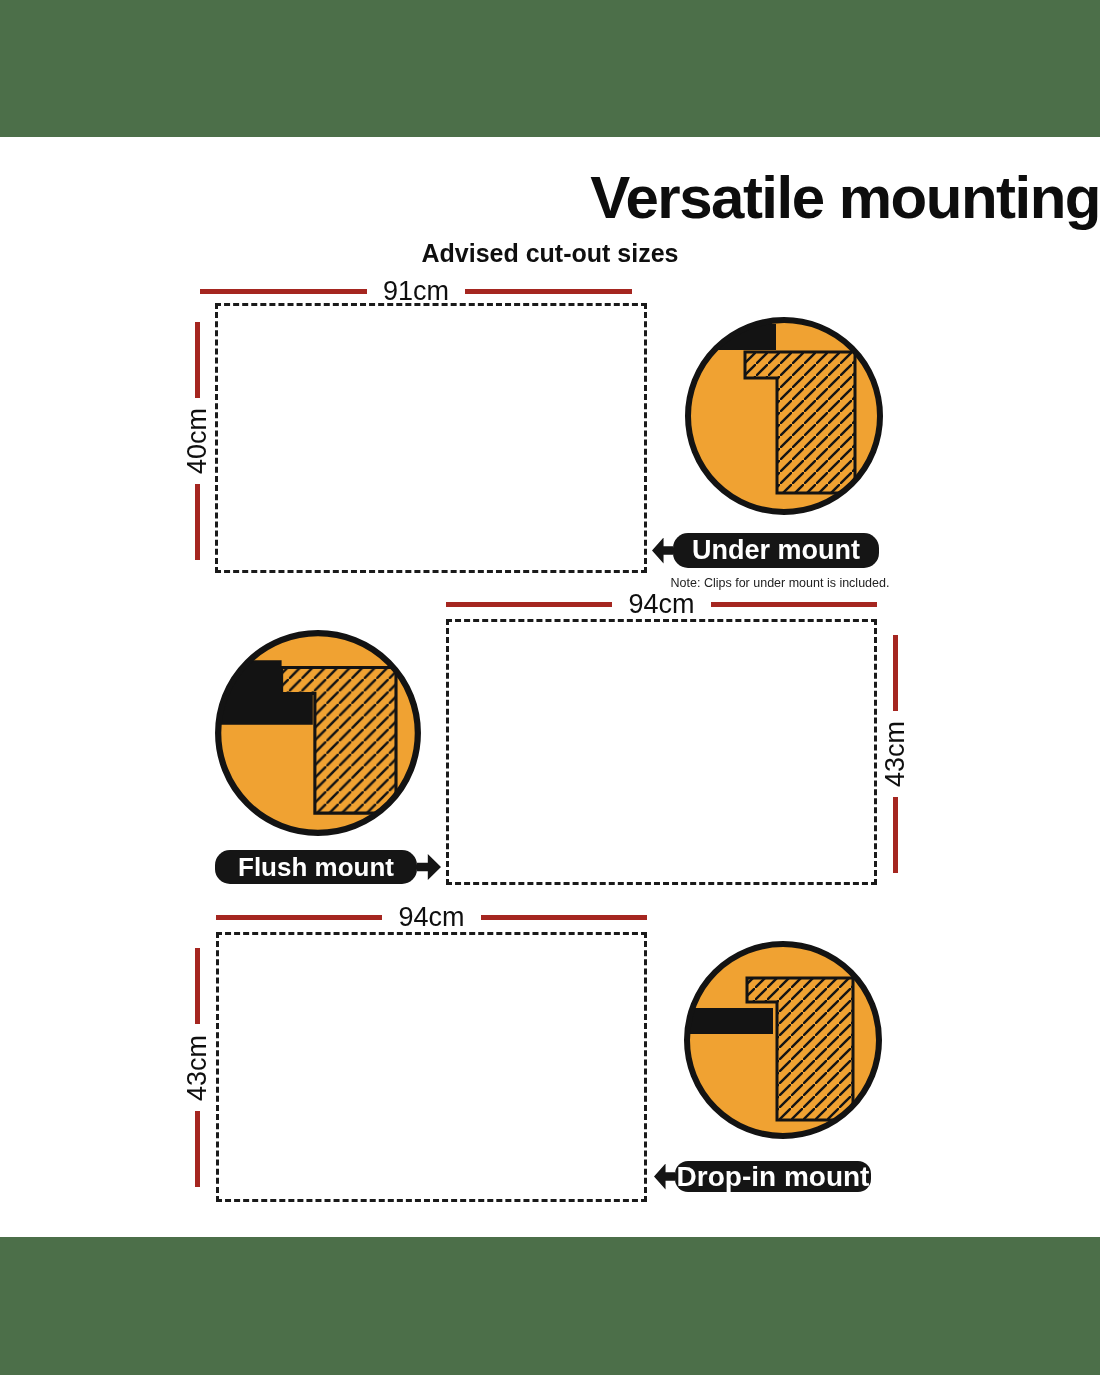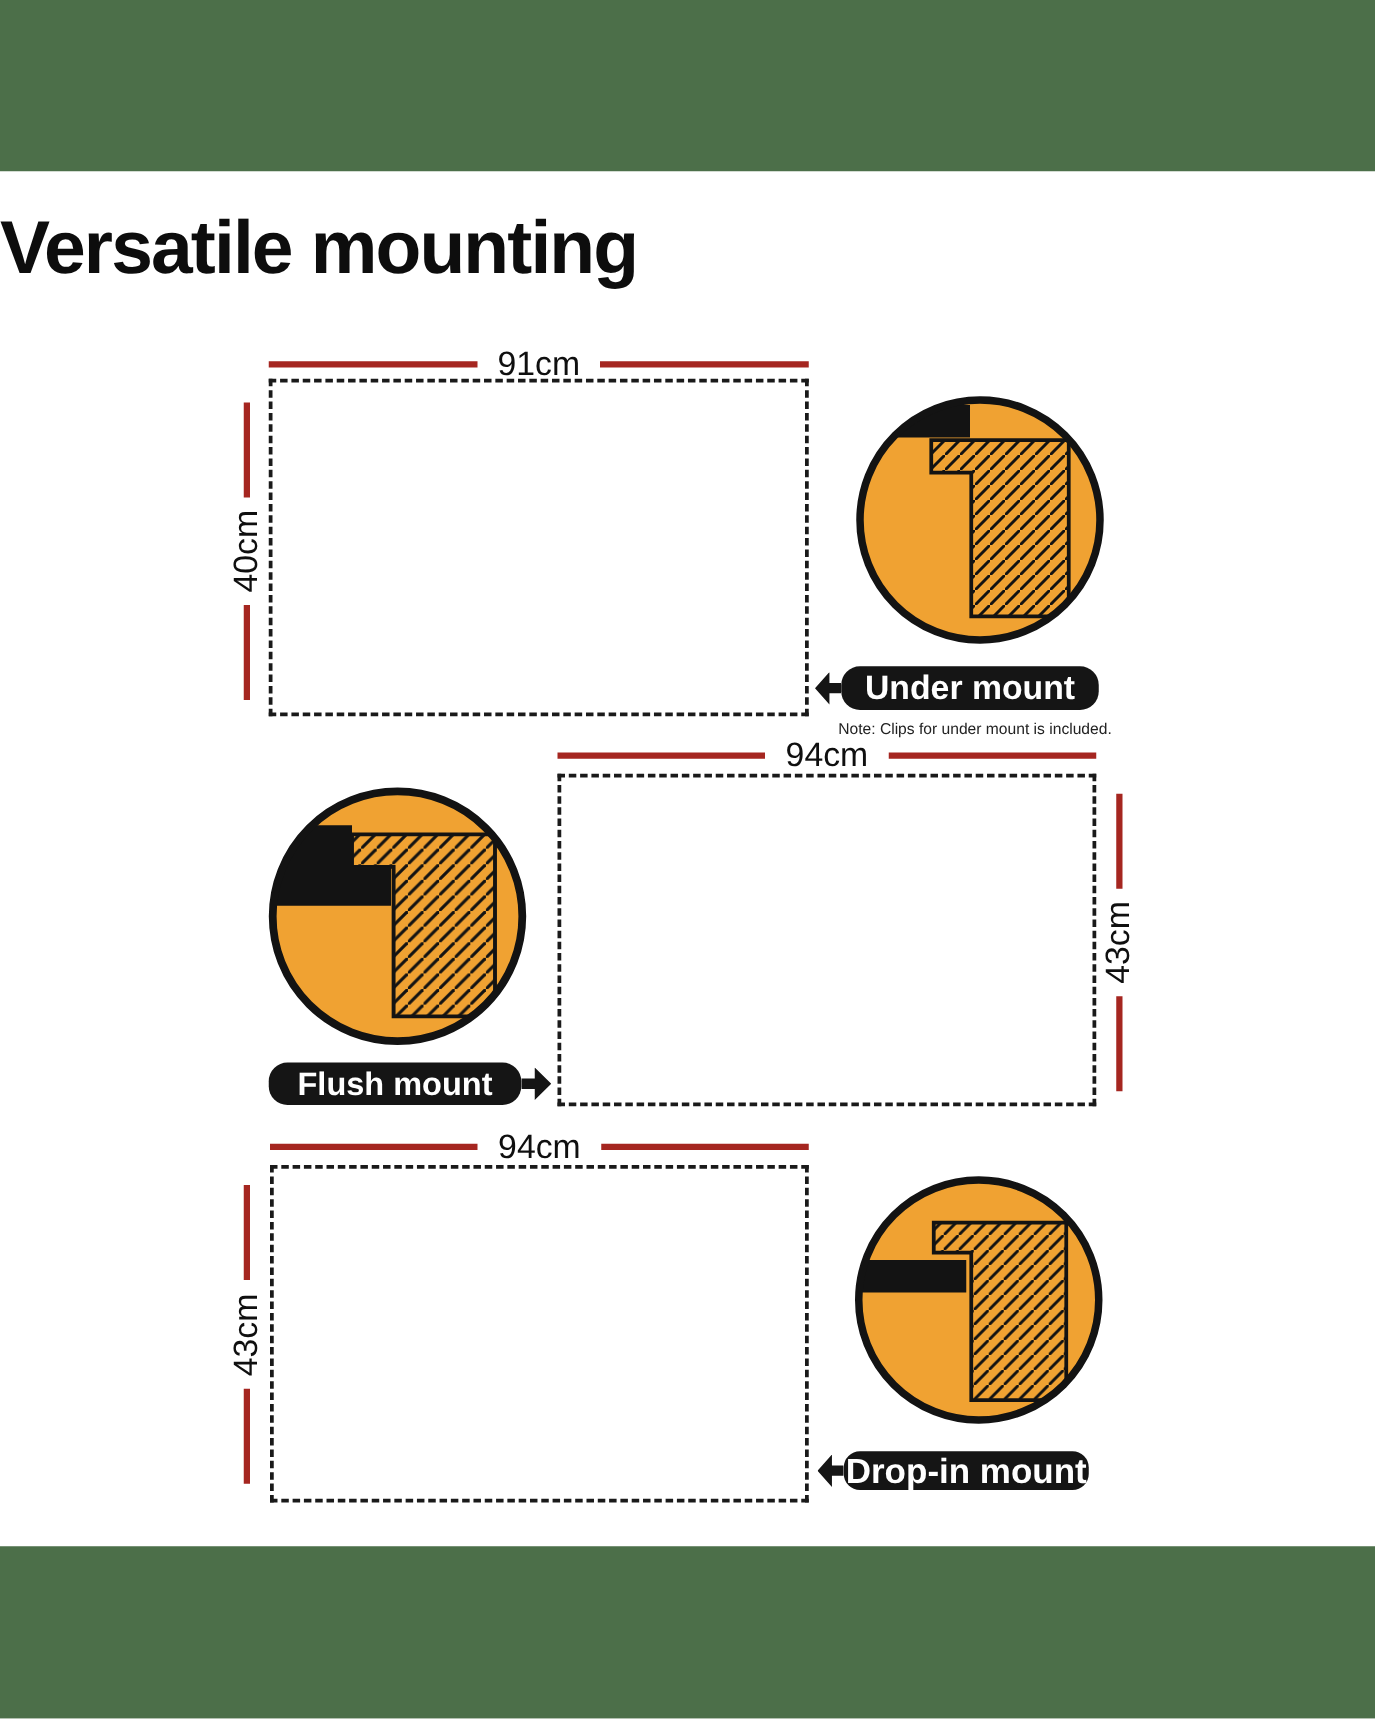--- a/index.html
+++ b/index.html
@@ -5,33 +5,33 @@
   html,body { margin:0; padding:0; background:#fff; }
   .canvas {
     position:relative; width:1100px; height:1375px; background:#ffffff;
     font-family:"Liberation Sans", sans-serif; overflow:hidden; color:#111;
   }
   .band { position:absolute; left:0; width:1100px; background:#4c6f49; }
   .band-top { top:0; height:137px; }
   .band-bottom { top:1237px; height:138px; }
 
   .title {
-    position:absolute; top:163px; left:0; width:1100px; text-align:left;
+    position:absolute; top:163px; left:0; width:1100px; text-align:right;
     font-size:60px; font-weight:bold; letter-spacing:-1.5px; color:#0d0d0d;
   }
   .subtitle {
     position:absolute; top:239px; left:0; width:1100px; text-align:center;
     font-size:25px; font-weight:bold; color:#0f0f0f;
   }
 
   
   .hdim { position:absolute; display:flex; align-items:center; gap:16px; }
   .hdim .dline { flex:1; height:5px; background:#a52620; }
   .hdim .dval { font-size:27px; color:#0f0f0f; line-height:1; }
-  #hdim1 { left:215px; top:278px; width:432px; height:26px; }
+  #hdim1 { left:200px; top:278px; width:432px; height:26px; }
   #hdim2 { left:446px; top:591px; width:431px; height:26px; }
   #hdim3 { left:216px; top:904px; width:431px; height:26px; }
 
   
   .vdim { position:absolute; width:44px; display:flex; flex-direction:column; align-items:center; }
   .vdim .vline { width:5px; height:76px; background:#a52620; }
   .vdim .vtext { flex:1; position:relative; width:100%; }
   .vdim .vtext span {
     position:absolute; left:50%; top:50%;
     transform:translate(-50%,-50%) rotate(-90deg);
@@ -74,20 +74,21 @@
 </style>
 </head>
 <body>
 
 <div class="canvas">
 
   <div class="band band-top"></div>
   <div class="band band-bottom"></div>
 
   <div class="title">Versatile mounting</div>
+  <div class="subtitle">Advised cut-out sizes</div>
 
   <div class="hdim" id="hdim1">
     <div class="dline"></div>
     <div class="dval">91cm</div>
     <div class="dline"></div>
   </div>
   <div class="cutout" id="rect1"></div>
   <div class="vdim" id="vdim1">
     <div class="vline"></div>
     <div class="vtext">

